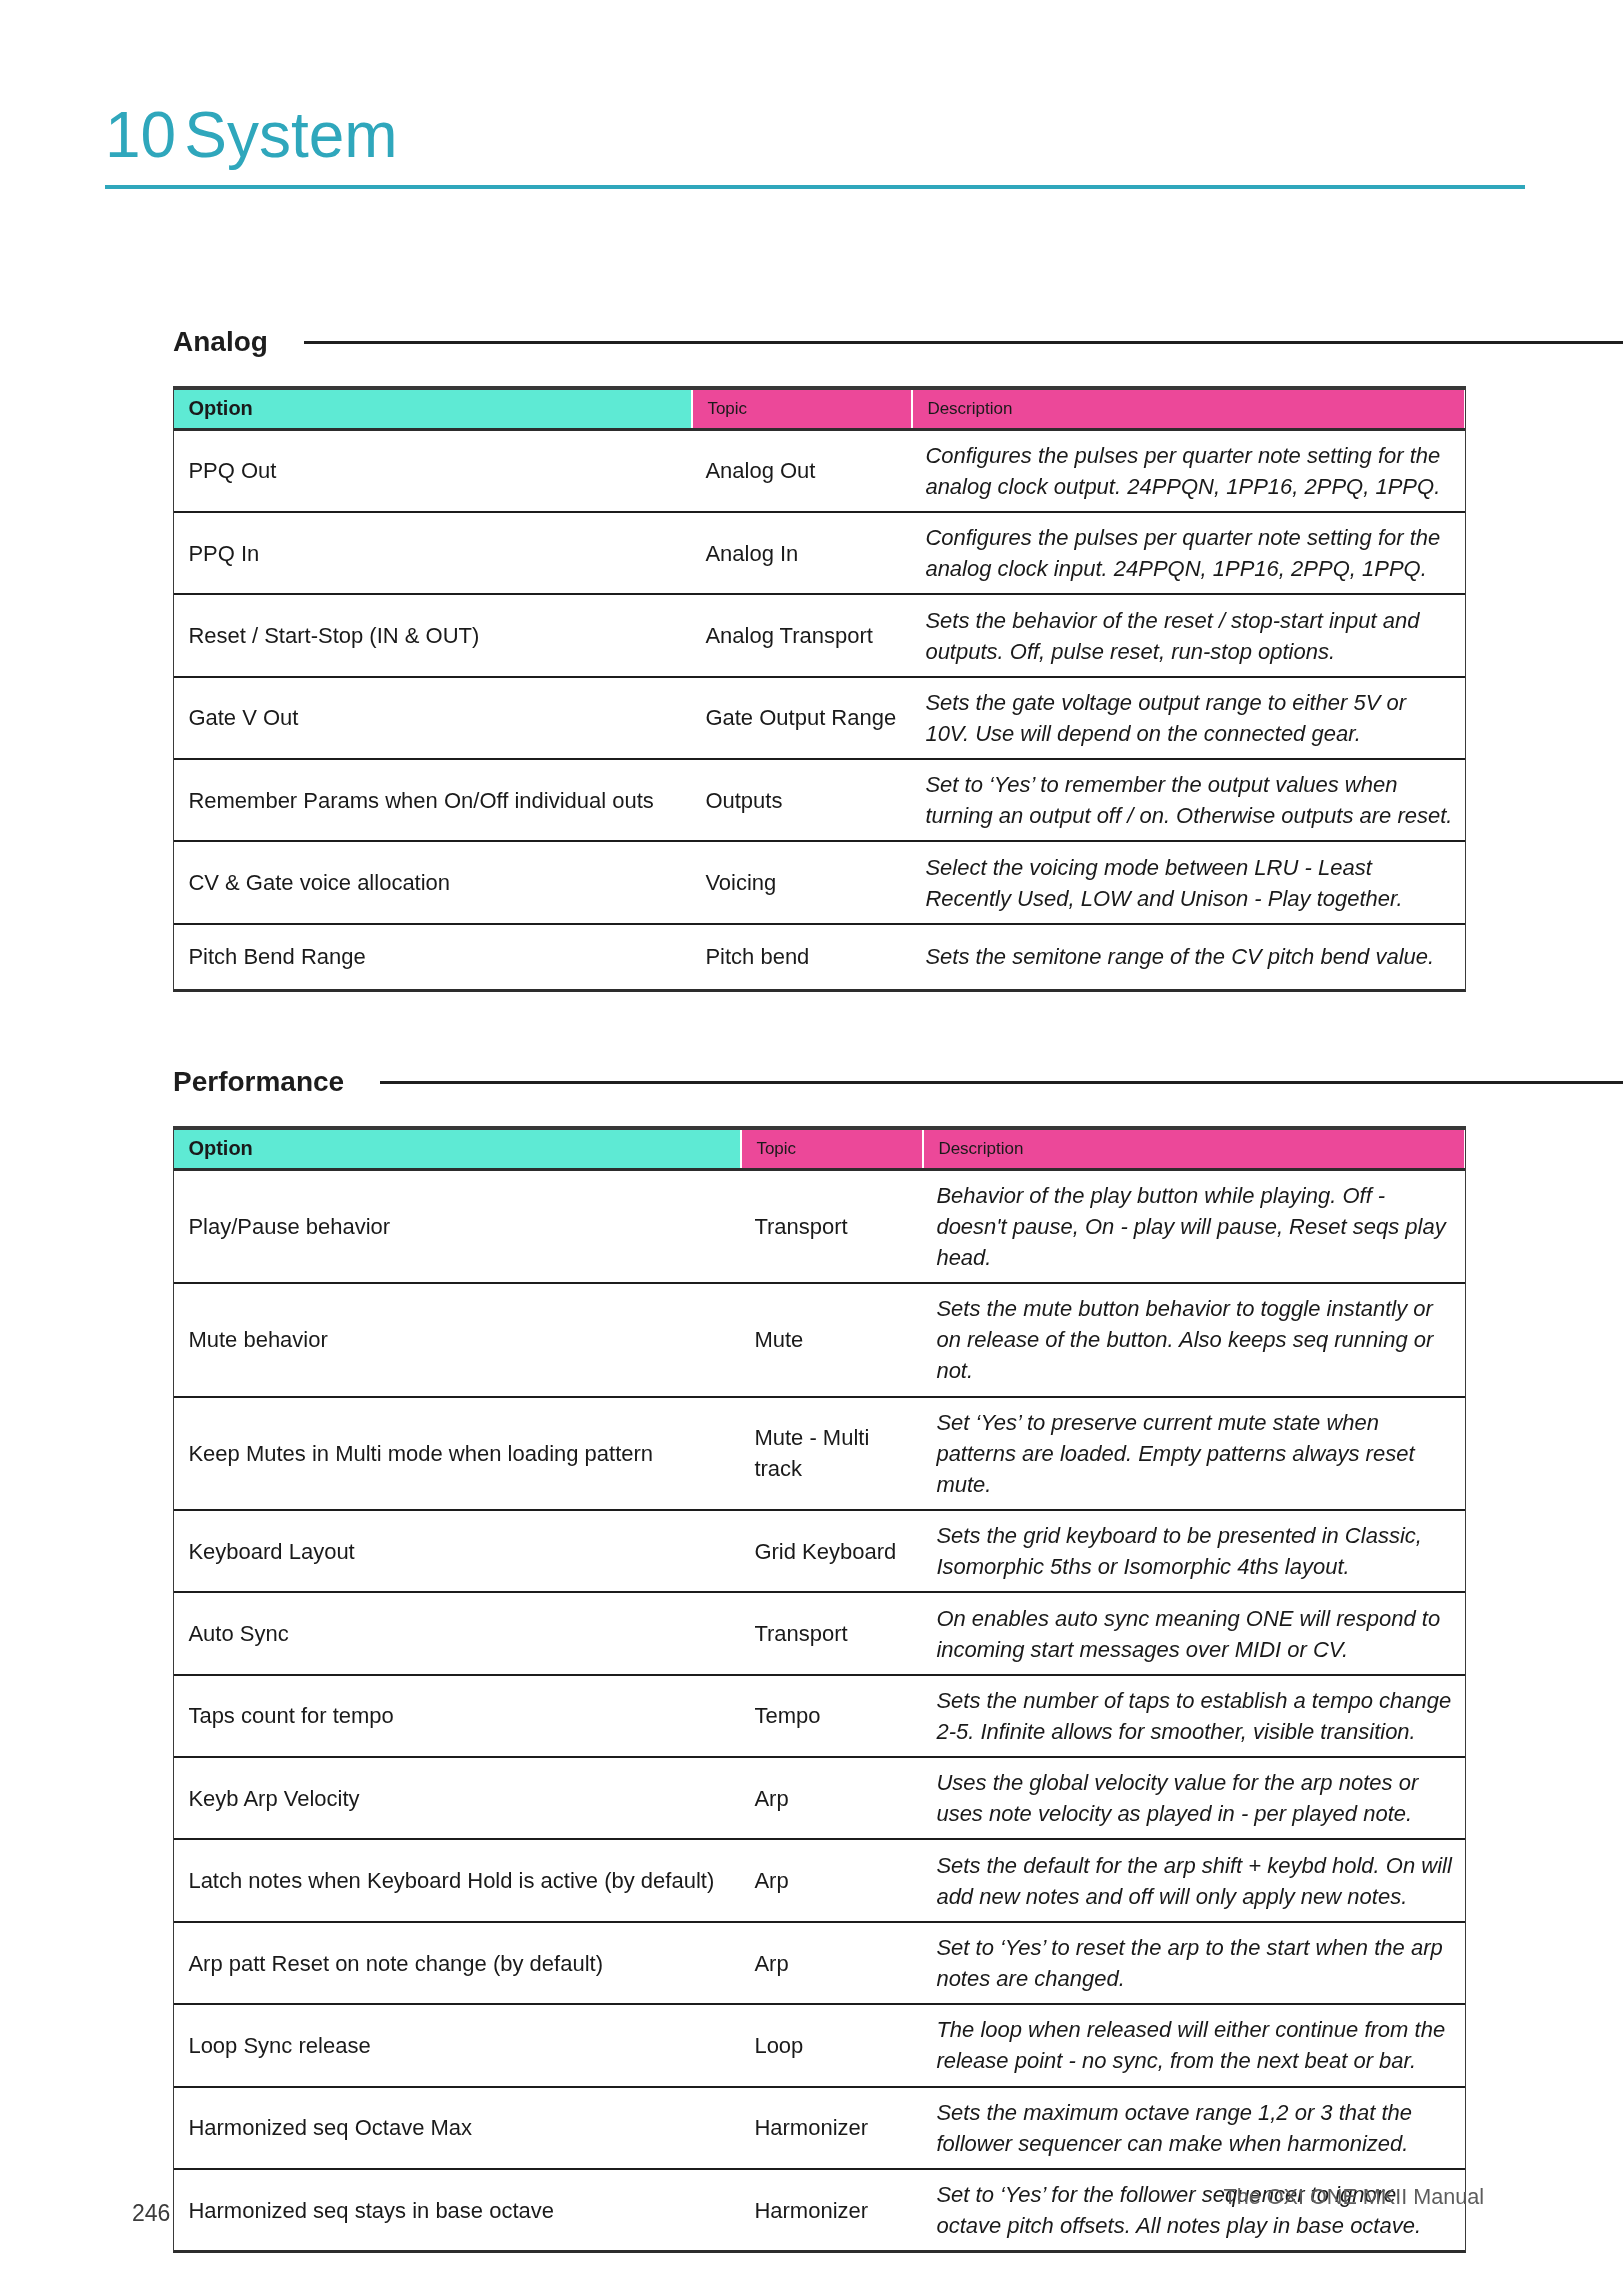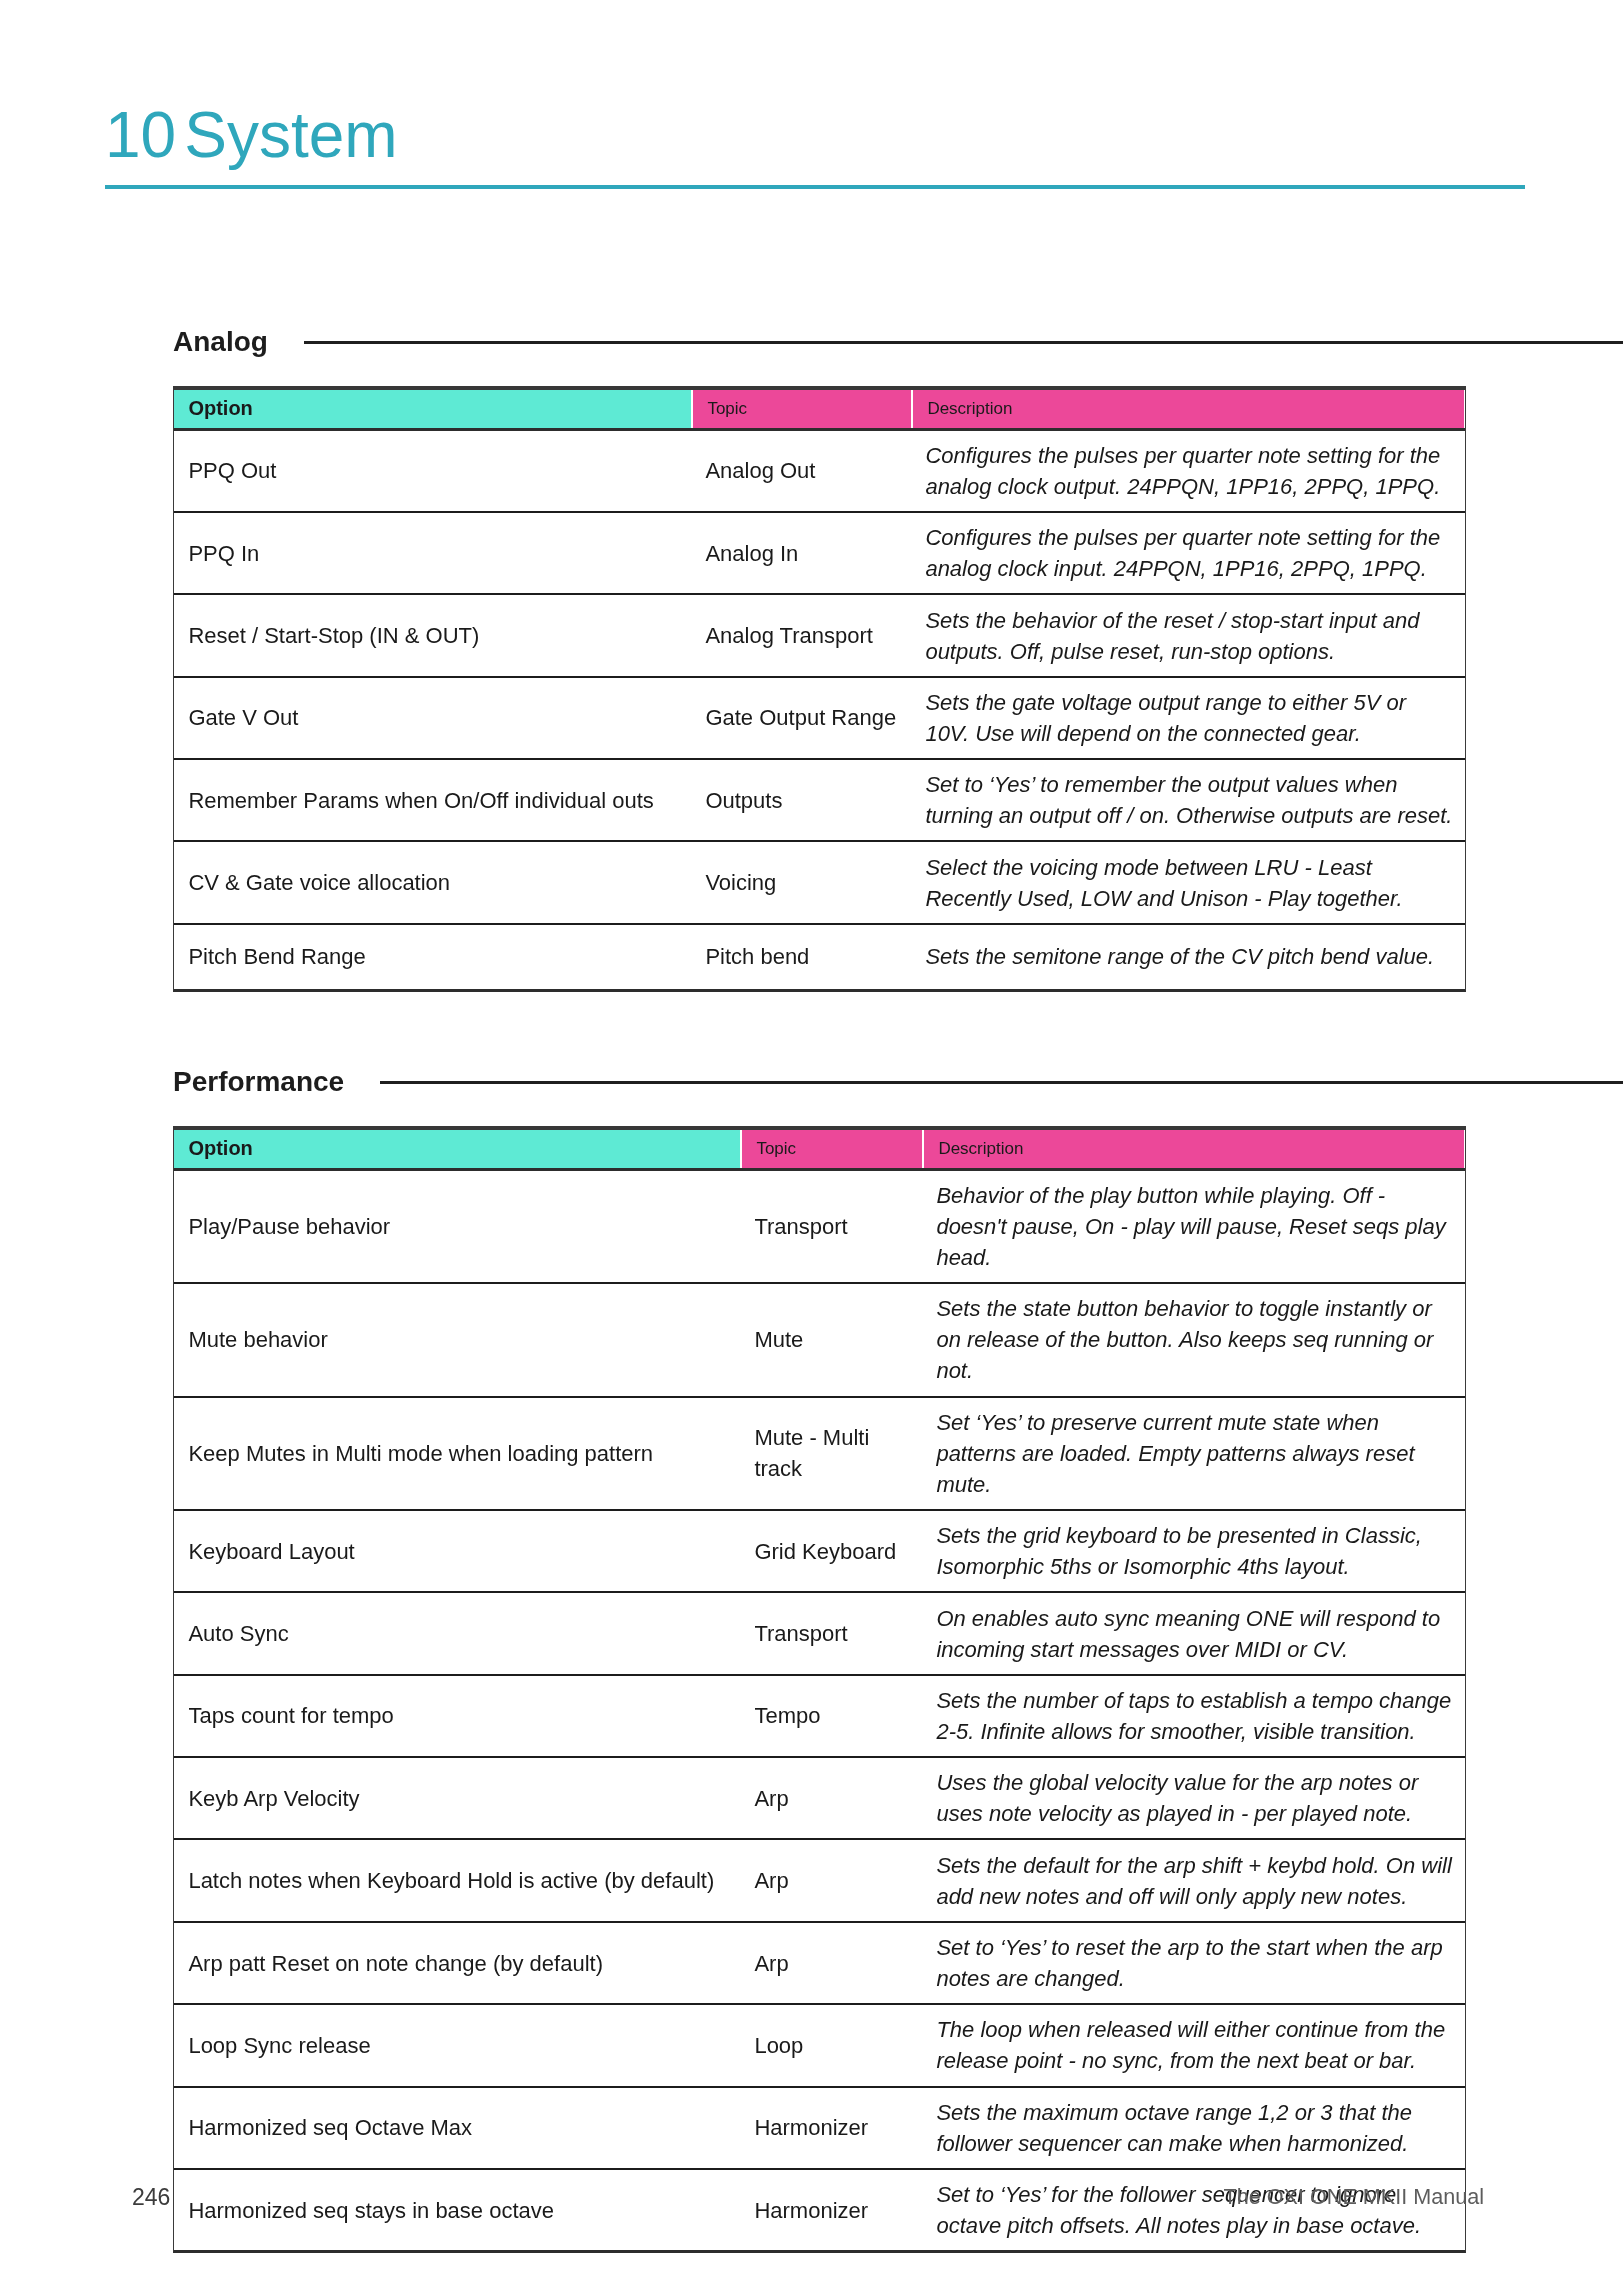--- a/index.html
+++ b/index.html
@@ -119,21 +119,21 @@
     font-size: 22px;
     line-height: 31px;
     color: #1a1a1a;
   }
   .cell.desc { padding-right: 11px; font-style: italic; }
 
   
   .footer-page-number {
     position: absolute;
     left: 132px;
-    bottom: 84px;
+    bottom: 68px;
     font-size: 23px;
     color: #3c3c3c;
   }
   .footer-manual-title {
     position: absolute;
     right: 139px;
     bottom: 85px;
     font-size: 21.6px;
     color: #5d5d5d;
   }
@@ -216,21 +216,21 @@
       </div>
       <div class="t-body">
         <div class="t-row">
           <div class="cell">Play/Pause behavior</div>
           <div class="cell">Transport</div>
           <div class="cell desc">Behavior of the play button while playing. Off - doesn't pause, On - play will pause, Reset seqs play head.</div>
         </div>
         <div class="t-row">
           <div class="cell">Mute behavior</div>
           <div class="cell">Mute</div>
-          <div class="cell desc">Sets the state button behavior to toggle instantly or on release of the button. Also keeps seq running or not.</div>
+          <div class="cell desc">Sets the mute button behavior to toggle instantly or on release of the button. Also keeps seq running or not.</div>
         </div>
         <div class="t-row">
           <div class="cell">Keep Mutes in Multi mode when loading pattern</div>
           <div class="cell">Mute - Multi track</div>
           <div class="cell desc">Set ‘Yes’ to preserve current mute state when patterns are loaded. Empty patterns always reset mute.</div>
         </div>
         <div class="t-row">
           <div class="cell">Keyboard Layout</div>
           <div class="cell">Grid Keyboard</div>
           <div class="cell desc">Sets the grid keyboard to be presented in Classic, Isomorphic 5ths or Isomorphic 4ths layout.</div>

